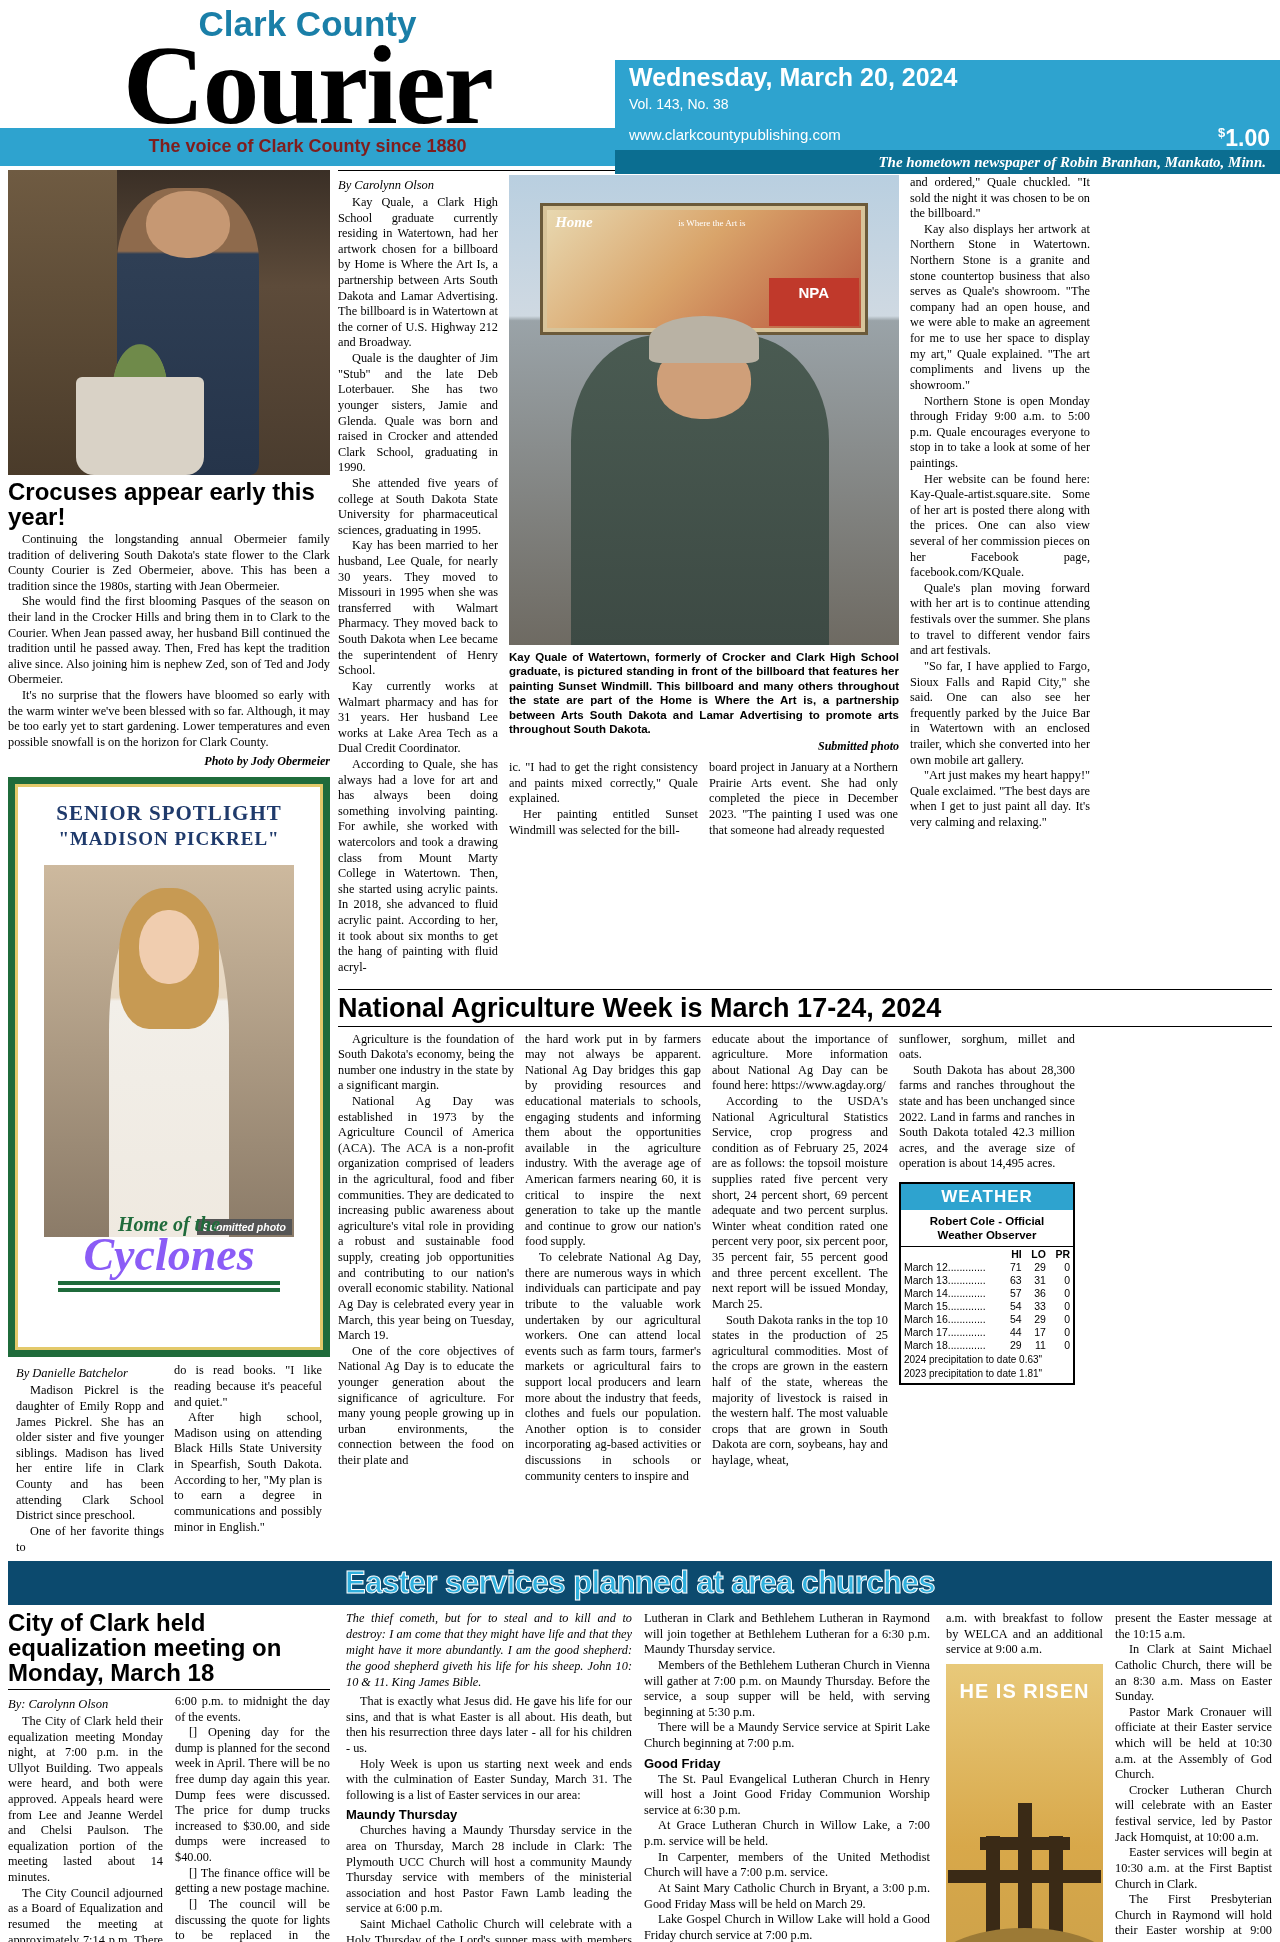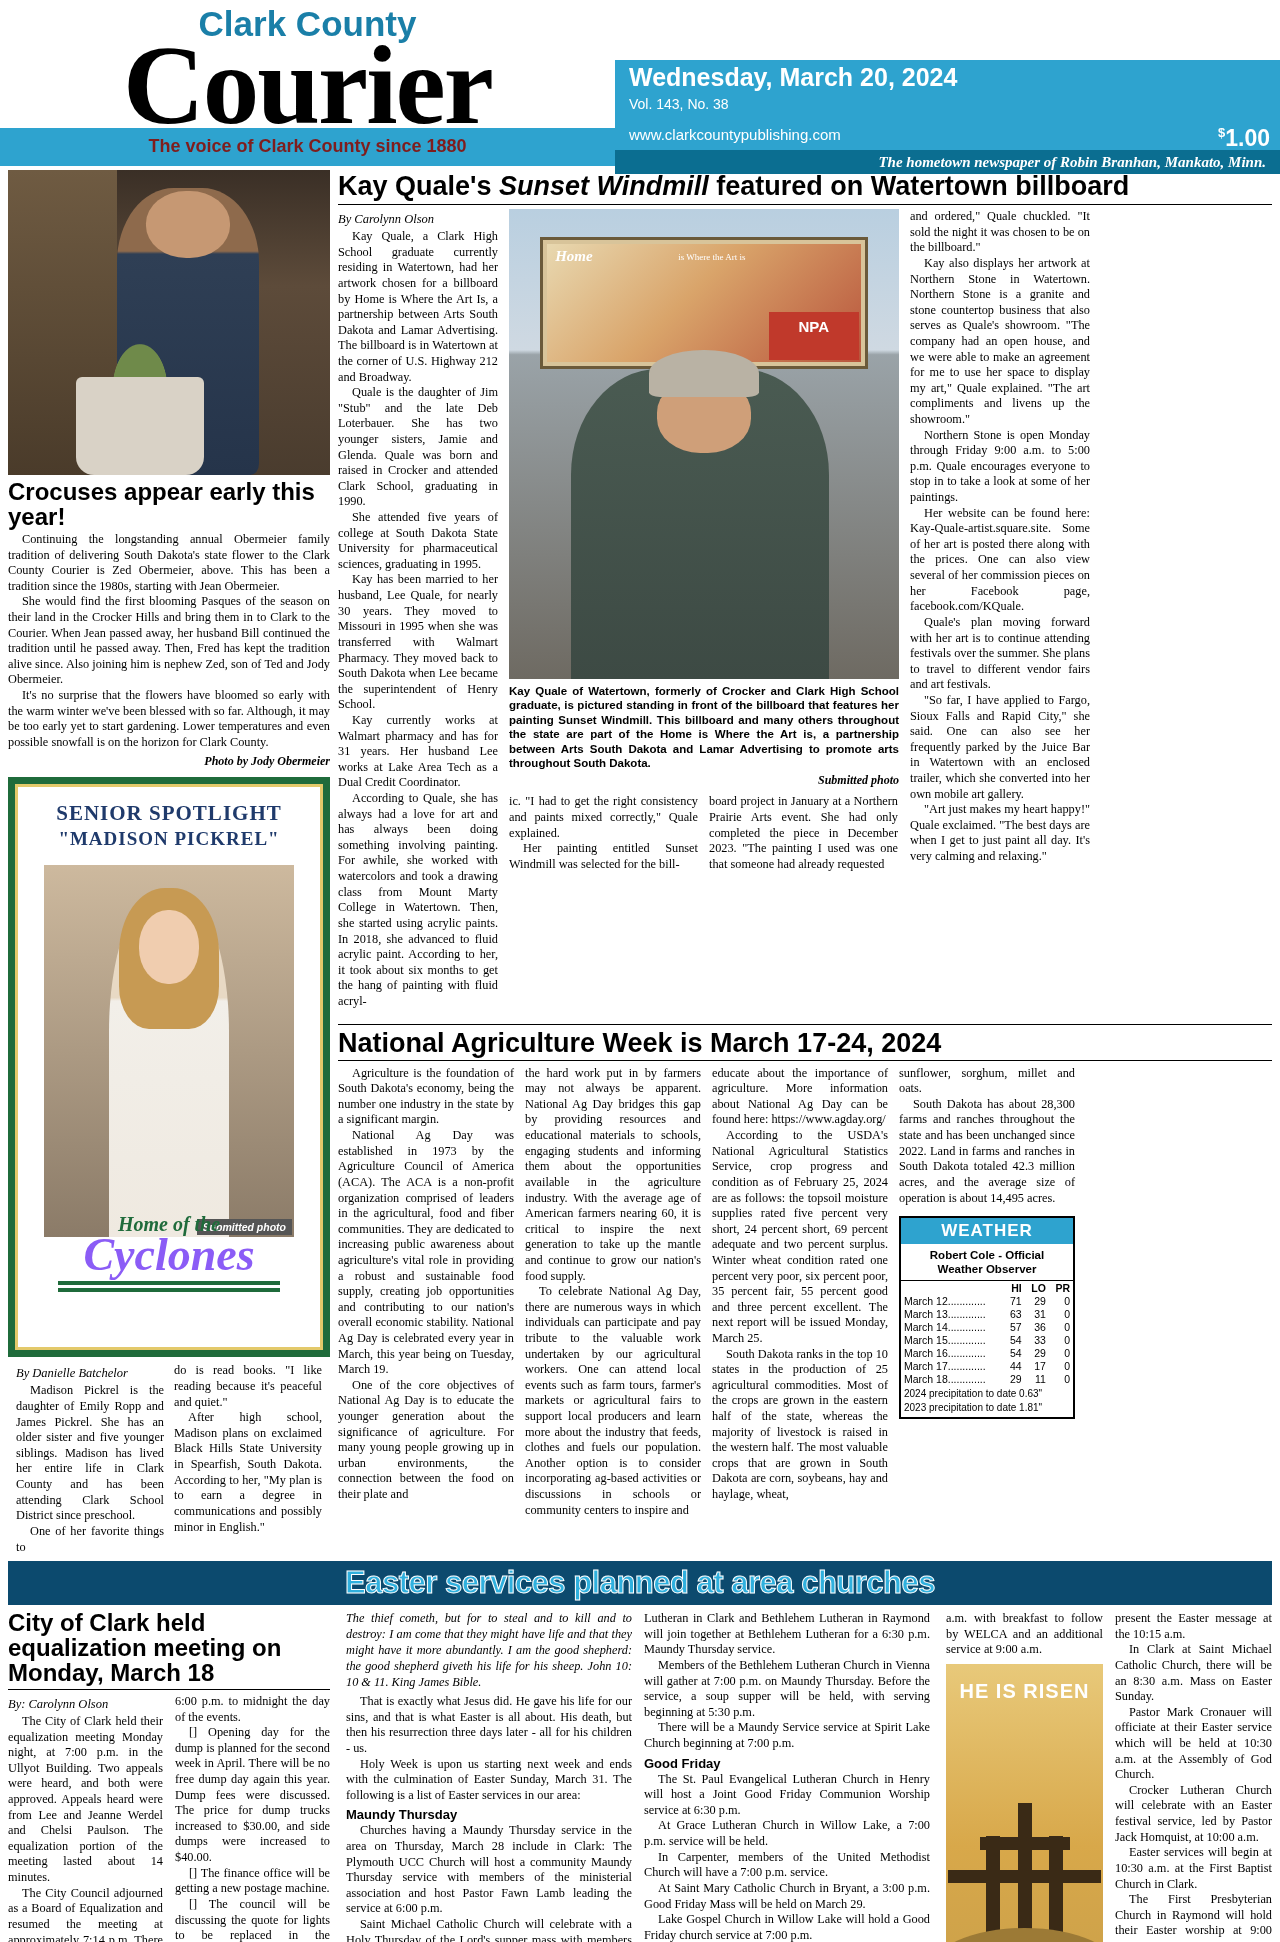--- a/index.html
+++ b/index.html
@@ -364,28 +364,27 @@
         <div>
           <div class="byline">By Danielle Batchelor</div>
           <div class="body-txt">
             <p>Madison Pickrel is the daughter of Emily Ropp and James Pickrel. She has an older sister and five younger siblings. Madison has lived her entire life in Clark County and has been attending Clark School District since preschool.</p>
             <p>One of her favorite things to</p>
           </div>
         </div>
         <div>
           <div class="body-txt" style="margin-top:0px;">
             <p style="text-indent:0;">do is read books. "I like reading because it's peaceful and quiet."</p>
-            <p>After high school, Madison plans on exclaimed Black Hills State University in Spearfish, South Dakota. According to her, "My plan is to earn a degree in communications and possibly minor in English."</p>
+            <p>After high school, Madison using on attending Black Hills State University in Spearfish, South Dakota. According to her, "My plan is to earn a degree in communications and possibly minor in English."</p>
           </div>
         </div>
       </div>
     </div>
 
     <div class="top-right">
-      <div class="headline" style="font-size:27px;margin:2px 0 4px 0;"><span>Kay Quale's </span><i>Sunset Windmill</i><span> featured on Watertown billboard</span></div>
       <div class="rule" style="margin-bottom:4px;"></div>
 
       <div style="display:flex; gap:11px;">
 
         <div style="width:160px;">
           <div class="byline">By Carolynn Olson</div>
           <div class="body-txt">
             <p>Kay Quale, a Clark High School graduate currently residing in Watertown, had her artwork chosen for a billboard by Home is Where the Art Is, a partnership between Arts South Dakota and Lamar Advertising. The billboard is in Watertown at the corner of U.S. Highway 212 and Broadway.</p>
             <p>Quale is the daughter of Jim "Stub" and the late Deb Loterbauer. She has two younger sisters, Jamie and Glenda. Quale was born and raised in Crocker and attended Clark School, graduating in 1990.</p>
             <p>She attended five years of college at South Dakota State University for pharmaceutical sciences, graduating in 1995.</p>

